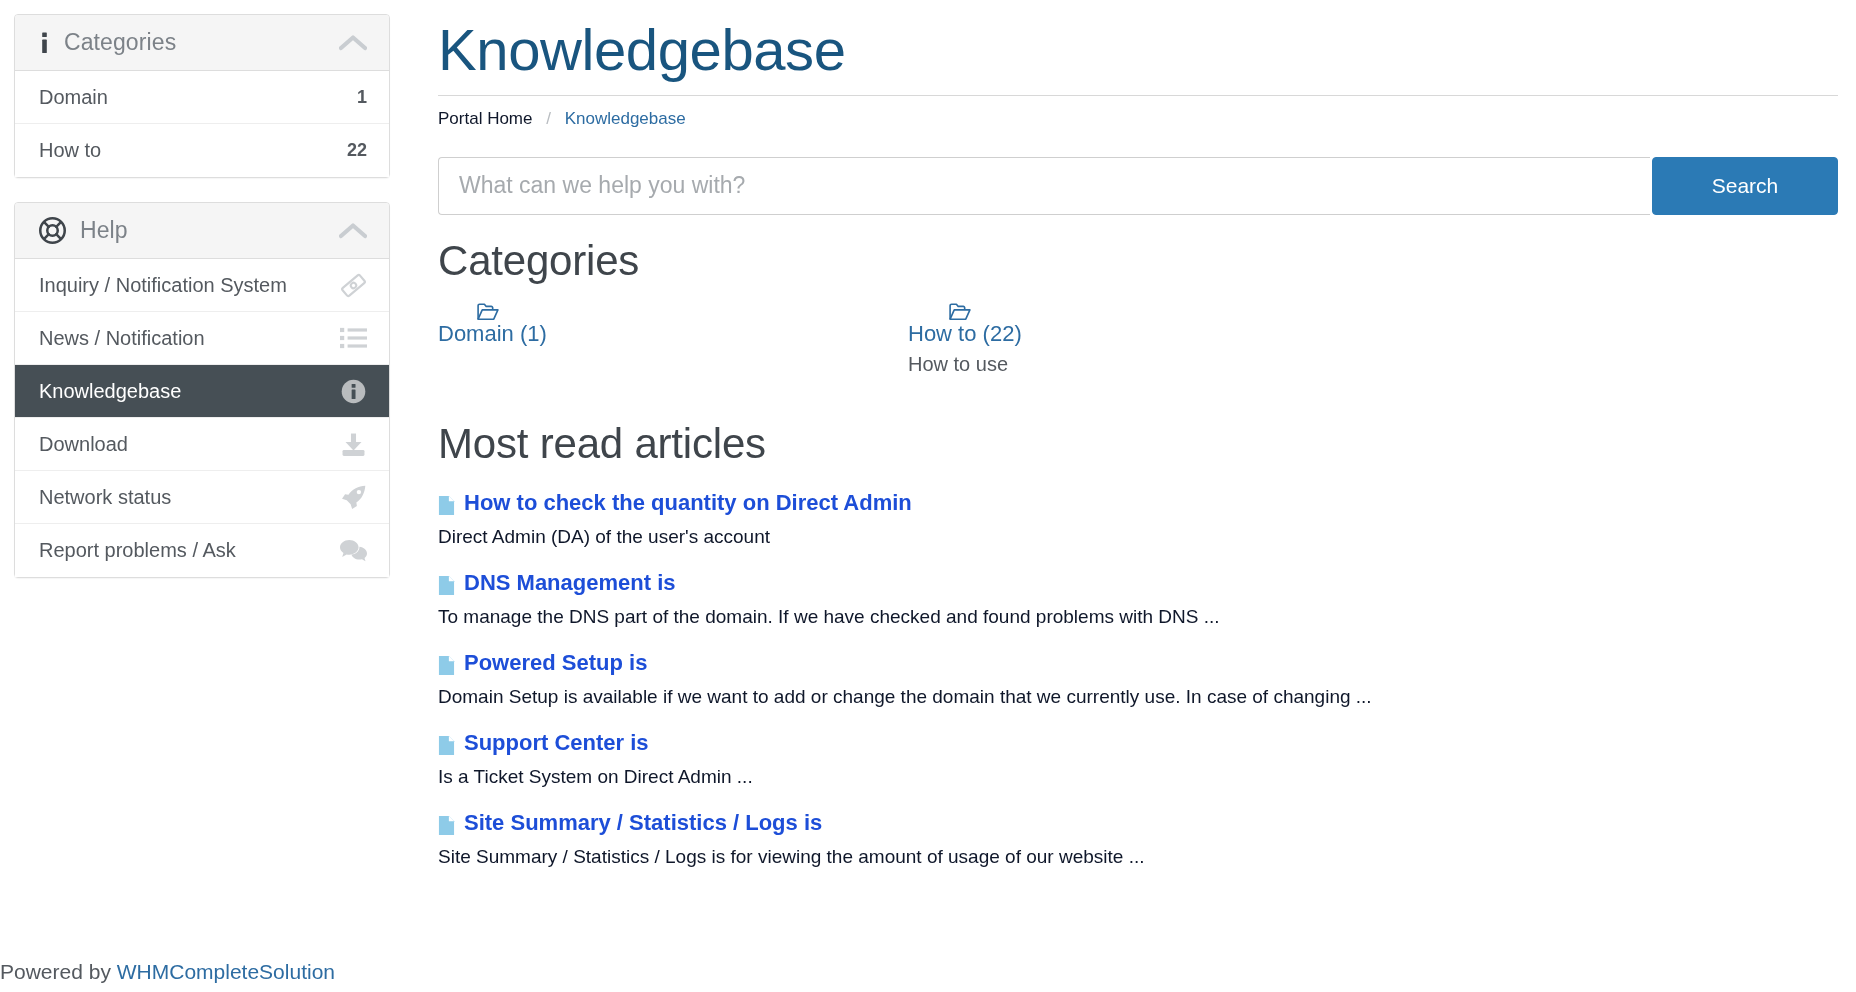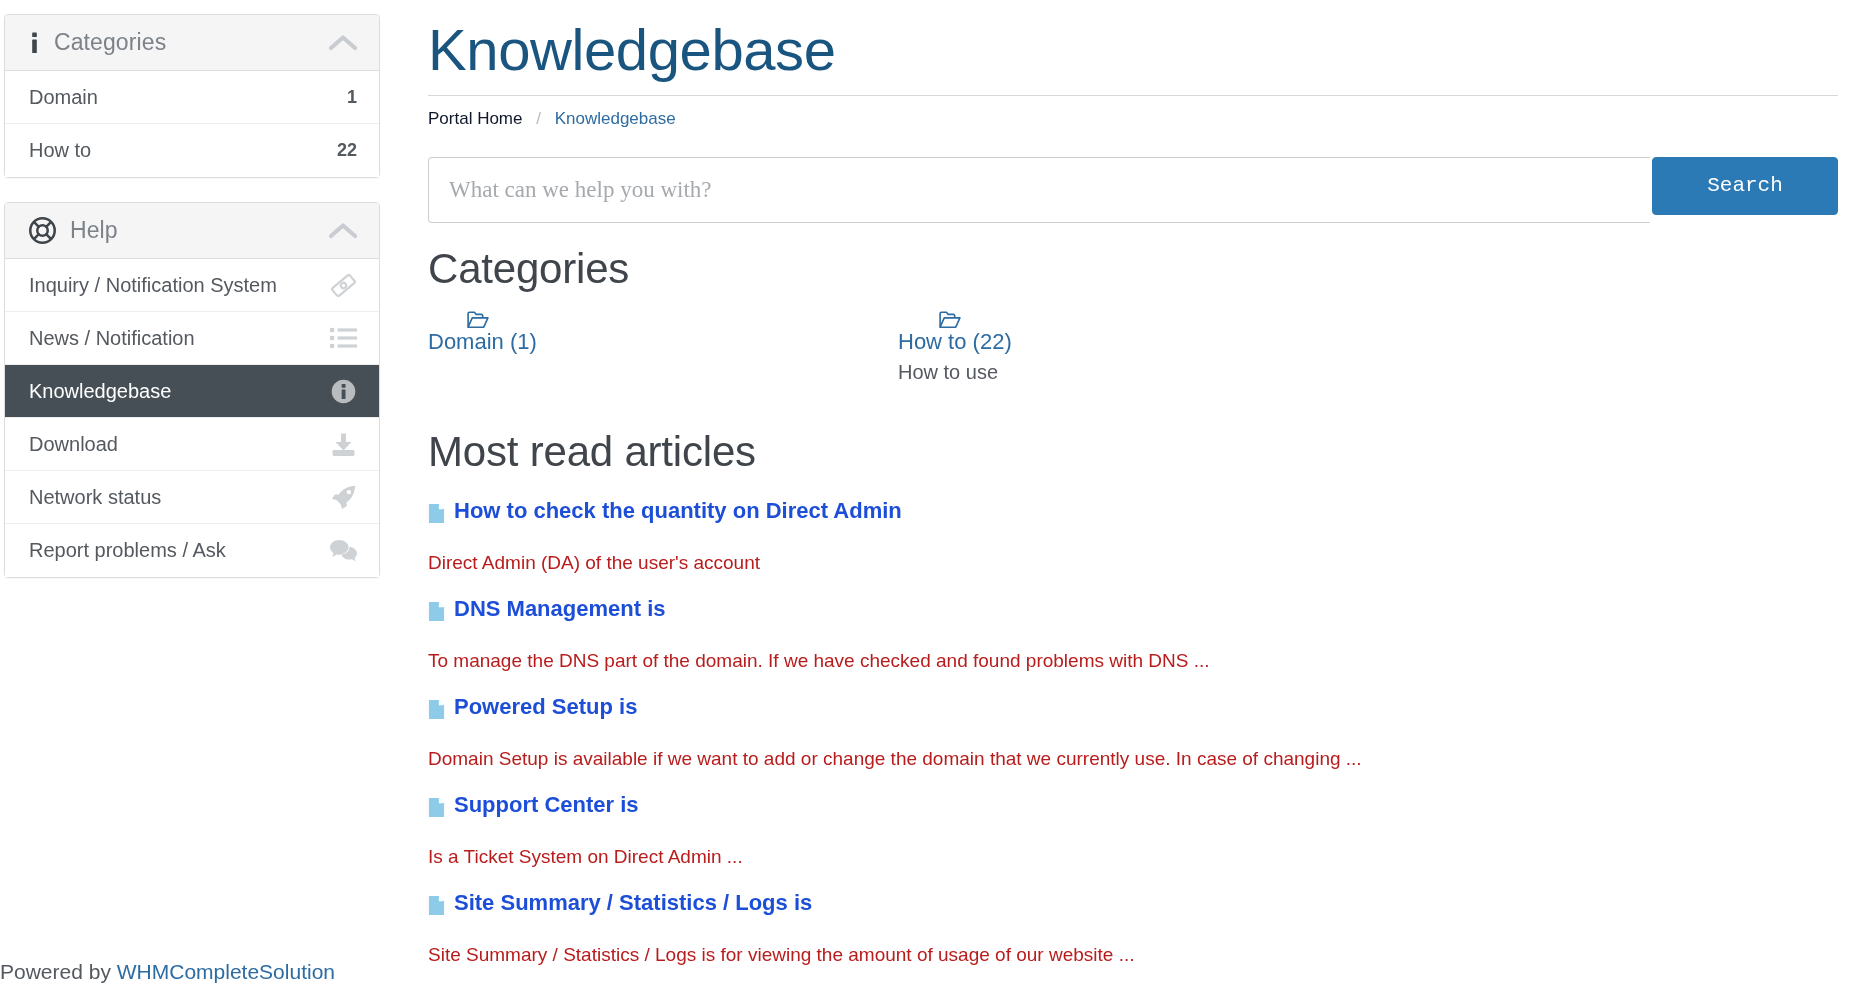--- a/index.html
+++ b/index.html
@@ -8,21 +8,21 @@
     width: 1856px; height: 992px;
     background: #ffffff;
     font-family: "Liberation Sans", sans-serif;
     color: #54595f;
     overflow: hidden;
   }
   .page {
     position: relative;
     width: 1856px; height: 992px;
     display: flex;
-    padding: 14px 18px 0 4px;
+    padding: 14px 18px 0 14px;
   }
 
   
   .sidebar { width: 424px; flex: 0 0 424px; padding-right: 48px; }
 
   .panel {
     background: #ffffff;
     border: 1px solid #dddddd;
     border-radius: 4px;
     margin-bottom: 24px;
@@ -86,41 +86,41 @@
     font-size: 17px;
     color: #8a8f94;
     margin-bottom: 28px;
   }
   .breadcrumb .sep { color: #b9bdc1; padding: 0 9px; }
   .breadcrumb a { color: #2d6ca2; text-decoration: none; }
 
   .search-row { display: flex; margin-bottom: 20px; }
   .search-input {
     flex: 1;
-    height: 66px;
+    height: 58px;
     border: 1px solid #cfcfcf;
     border-right: none;
     border-radius: 4px 0 0 4px;
     background: #fff;
     font-size: 23px;
     color: #9b9fa3;
-    font-family: Liberation Serif, serif;
+    font-family: Liberation Sans, sans-serif;
     padding: 0 20px;
     outline: none;
   }
   .search-input::placeholder { color: #a6aaae; }
   .search-btn {
     width: 186px;
     height: 58px;
     background: #2b7ab5;
     border: 1px solid #2b7ab5;
     border-radius: 4px;
     color: #ffffff;
     font-size: 21px;
-    font-family: Liberation Mono, monospace;
+    font-family: Liberation Sans, sans-serif;
     cursor: pointer;
     margin-left: 2px;
   }
 
   h2.section-title {
     font-size: 42px;
     font-weight: 400;
     color: #3f454b;
     margin: 22px 0 18px 0;
     letter-spacing: -.2px;
@@ -144,21 +144,21 @@
   .article { margin-bottom: 22px; }
   .article-title {
     font-size: 22px;
     font-weight: bold;
     color: #1d4ed8;
     text-decoration: none;
     display: inline-flex;
     align-items: flex-end;
   }
   .article-title .fileicon { margin-right: 9px; display:inline-flex; color:#8ecbe8; }
-  .article-desc { font-size: 19px; color: #b91c1c; margin-top: 24px; }
+  .article-desc { font-size: 19px; color: #0f172a; margin-top: 6px; }
 
   .footer {
     position: absolute;
     left: 0; right: 0; bottom: 8px;
     text-align: left;
     font-size: 21px;
     color: #54595f;
   }
   .footer a { color: #2d6ca2; text-decoration: none; }
 </style>

